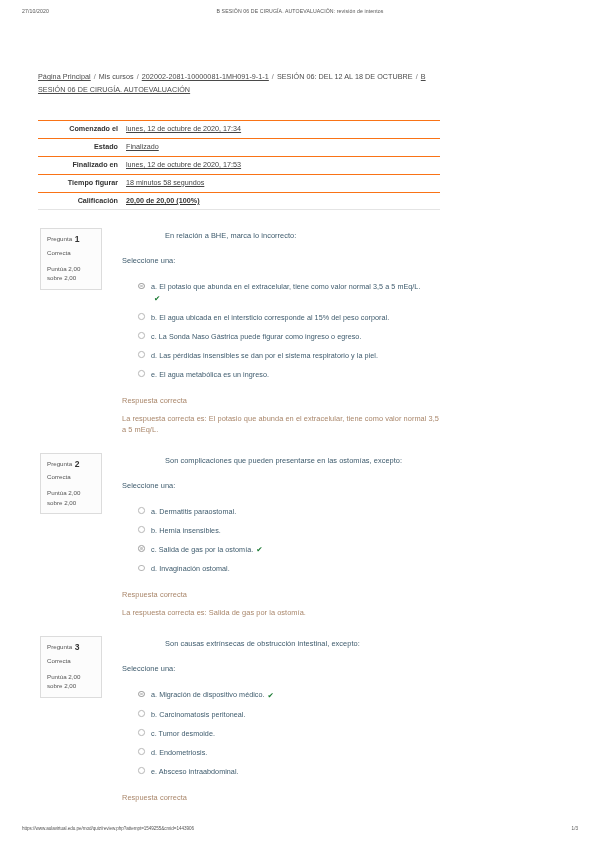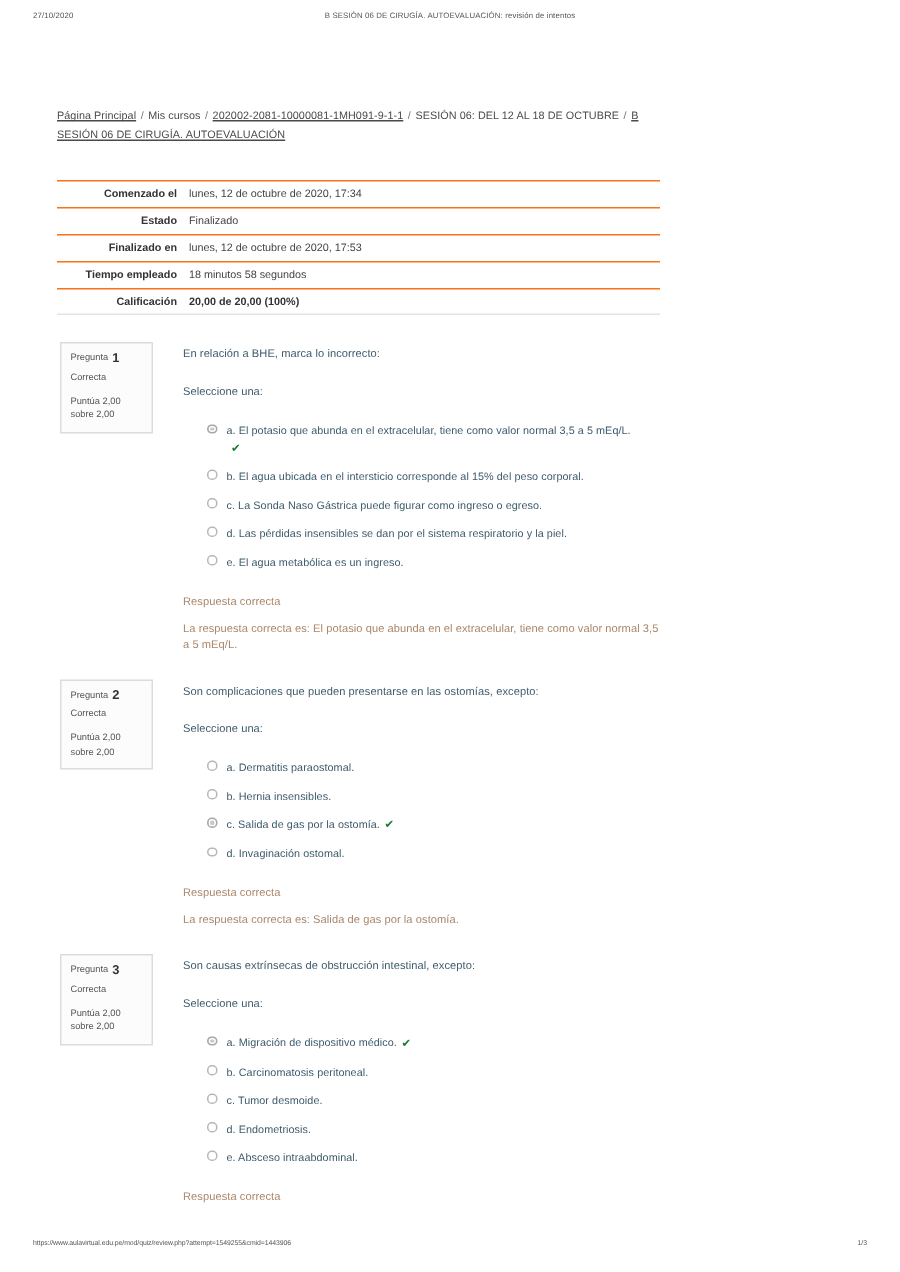--- a/index.html
+++ b/index.html
@@ -94,20 +94,21 @@
     vertical-align: top;
     line-height: 10.5px;
   }
   .summary td {
     text-align: left;
     color: #444;
     padding: 3.2px 0;
     vertical-align: top;
     line-height: 10.5px;
     font-weight: normal;
+    text-decoration: underline;
   }
   .summary td.bold { font-weight: bold; color: #333; margin-left: 48px; }
 
   
   .question {
     position: relative;
     margin-top: 18px;
     min-height: 70px;
   }
   .q-info {
@@ -144,20 +145,21 @@
   .q-body {
     margin-left: 84px;
     padding-top: 2px;
   }
   .q-text {
     font-size: 7.4px;
     color: #3d5a6c;
     line-height: 12px;
     margin-bottom: 14px;
     letter-spacing: .05px;
+    margin-left: 43px;
   }
   .q-prompt {
     font-size: 7.4px;
     color: #3d5a6c;
     margin-bottom: 6px;
     letter-spacing: .05px;
   }
 
   .answers { list-style: none; margin: 16px; padding: 0; }
   .answer {
@@ -228,21 +230,21 @@
           </tr>
           <tr>
             <th>Estado</th>
             <td>Finalizado</td>
           </tr>
           <tr>
             <th>Finalizado en</th>
             <td>lunes, 12 de octubre de 2020, 17:53</td>
           </tr>
           <tr>
-            <th>Tiempo empleado</th>
+            <th>Tiempo figurar</th>
             <td>18 minutos 58 segundos</td>
           </tr>
           <tr>
             <th>Calificación</th>
             <td class="bold">20,00 de 20,00 (100%)</td>
           </tr>
         </tbody>
     </table>
 
     <div id="questions-container">

